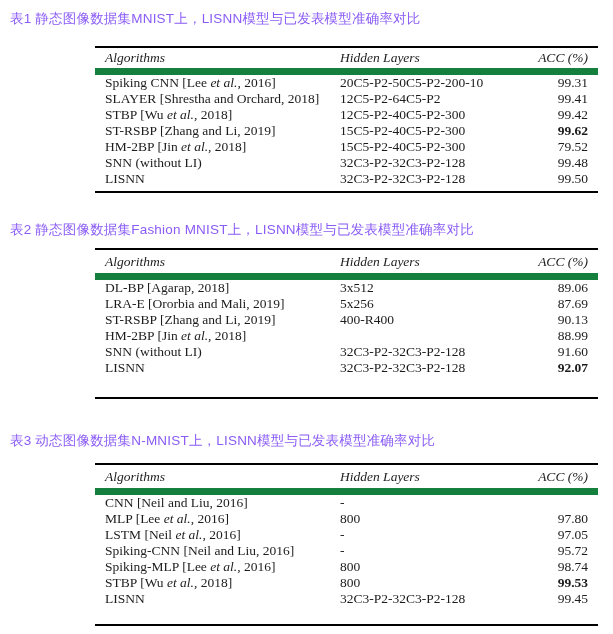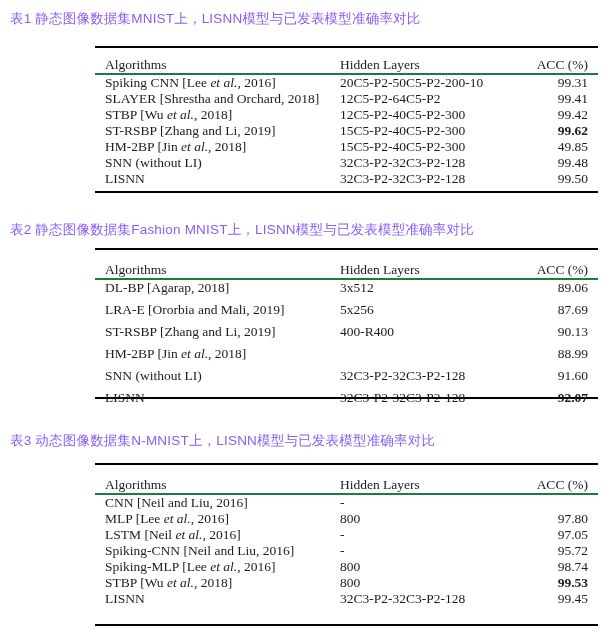--- a/index.html
+++ b/index.html
@@ -31,35 +31,36 @@
     border-top: 2px solid #000;
     border-bottom: 2px solid #000;
     font-size: 13.5px;
   }
   .tbl-1 { top: 46px;  height: 147px; }
   .tbl-2 { top: 248px; height: 151px; }
   .tbl-3 { top: 463px; height: 163px; }
 
   .thead {
     display: flex;
-    align-items: flex-end;
-    border-bottom: 2px solid #15803d;
+    align-items: center;
+    border-bottom: 7px solid #15803d;
+    font-style: italic;
   }
   .tbl-1 .thead { height: 27px; }
   .tbl-2 .thead { height: 30px; }
   .tbl-3 .thead { height: 30px; }
 
   .tbody {
     display: flex;
     flex-direction: column;
     justify-content: flex-start;
     font-family: Liberation Serif, serif;
   }
   .tbl-1 .tbody { height: 114px; }
-  .tbl-2 .tbody { height: 116px; gap: 6px; }
+  .tbl-2 .tbody { height: 116px; }
   .tbl-3 .tbody { height: 128px; }
 
   .row { display: flex; align-items: center; }
 
   .cell { white-space: nowrap; overflow: hidden; }
   .c0 { flex: 0 0 245px; padding-left: 10px; }
   .c1 { flex: 0 0 160px; }
   .c2 { flex: 1 1 auto; text-align: right; padding-right: 10px; }
   .acc-bold { font-weight: bold; }
 </style>
@@ -93,21 +94,21 @@
         <div class="cell c2">99.42</div>
       </div>
       <div class="row">
         <div class="cell c0">ST-RSBP [Zhang and Li, 2019]</div>
         <div class="cell c1">15C5-P2-40C5-P2-300</div>
         <div class="cell c2 acc-bold">99.62</div>
       </div>
       <div class="row">
         <div class="cell c0">HM-2BP [Jin <i>et al.</i>, 2018]</div>
         <div class="cell c1">15C5-P2-40C5-P2-300</div>
-        <div class="cell c2">49.85</div>
+        <div class="cell c2">79.52</div>
       </div>
       <div class="row">
         <div class="cell c0">SNN (without LI)</div>
         <div class="cell c1">32C3-P2-32C3-P2-128</div>
         <div class="cell c2">99.48</div>
       </div>
       <div class="row">
         <div class="cell c0">LISNN</div>
         <div class="cell c1">32C3-P2-32C3-P2-128</div>
         <div class="cell c2">99.50</div>

